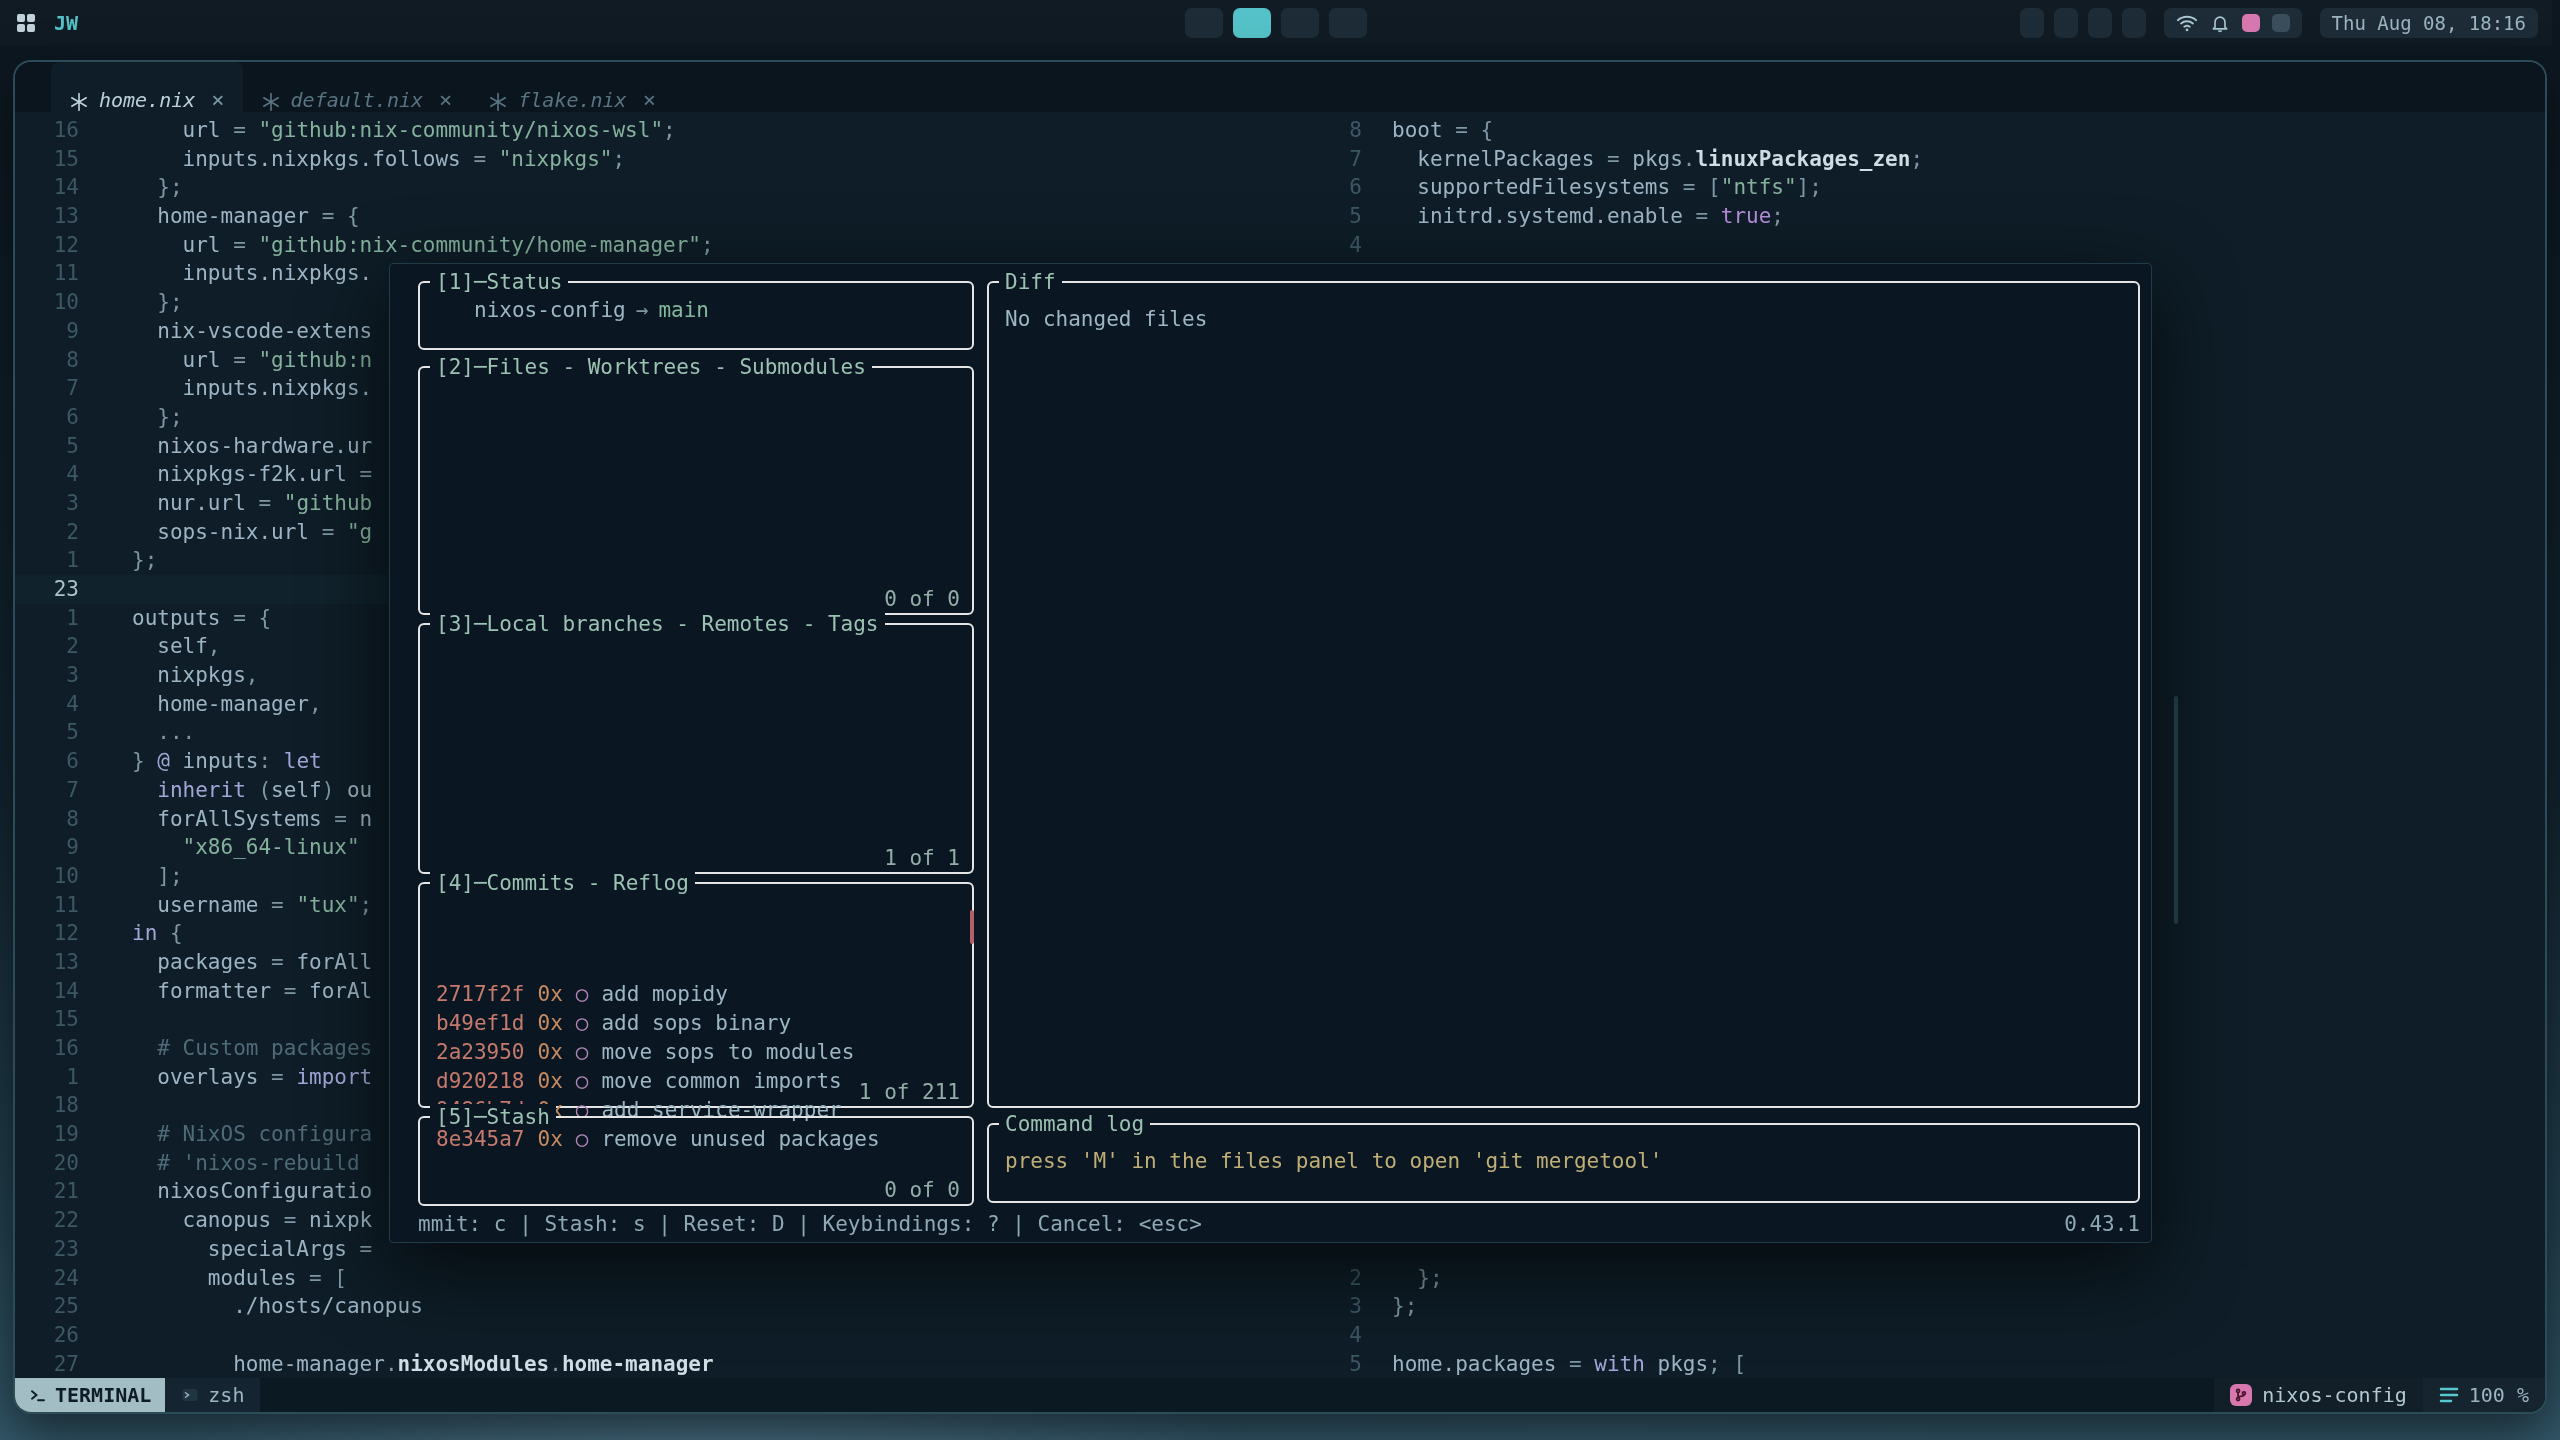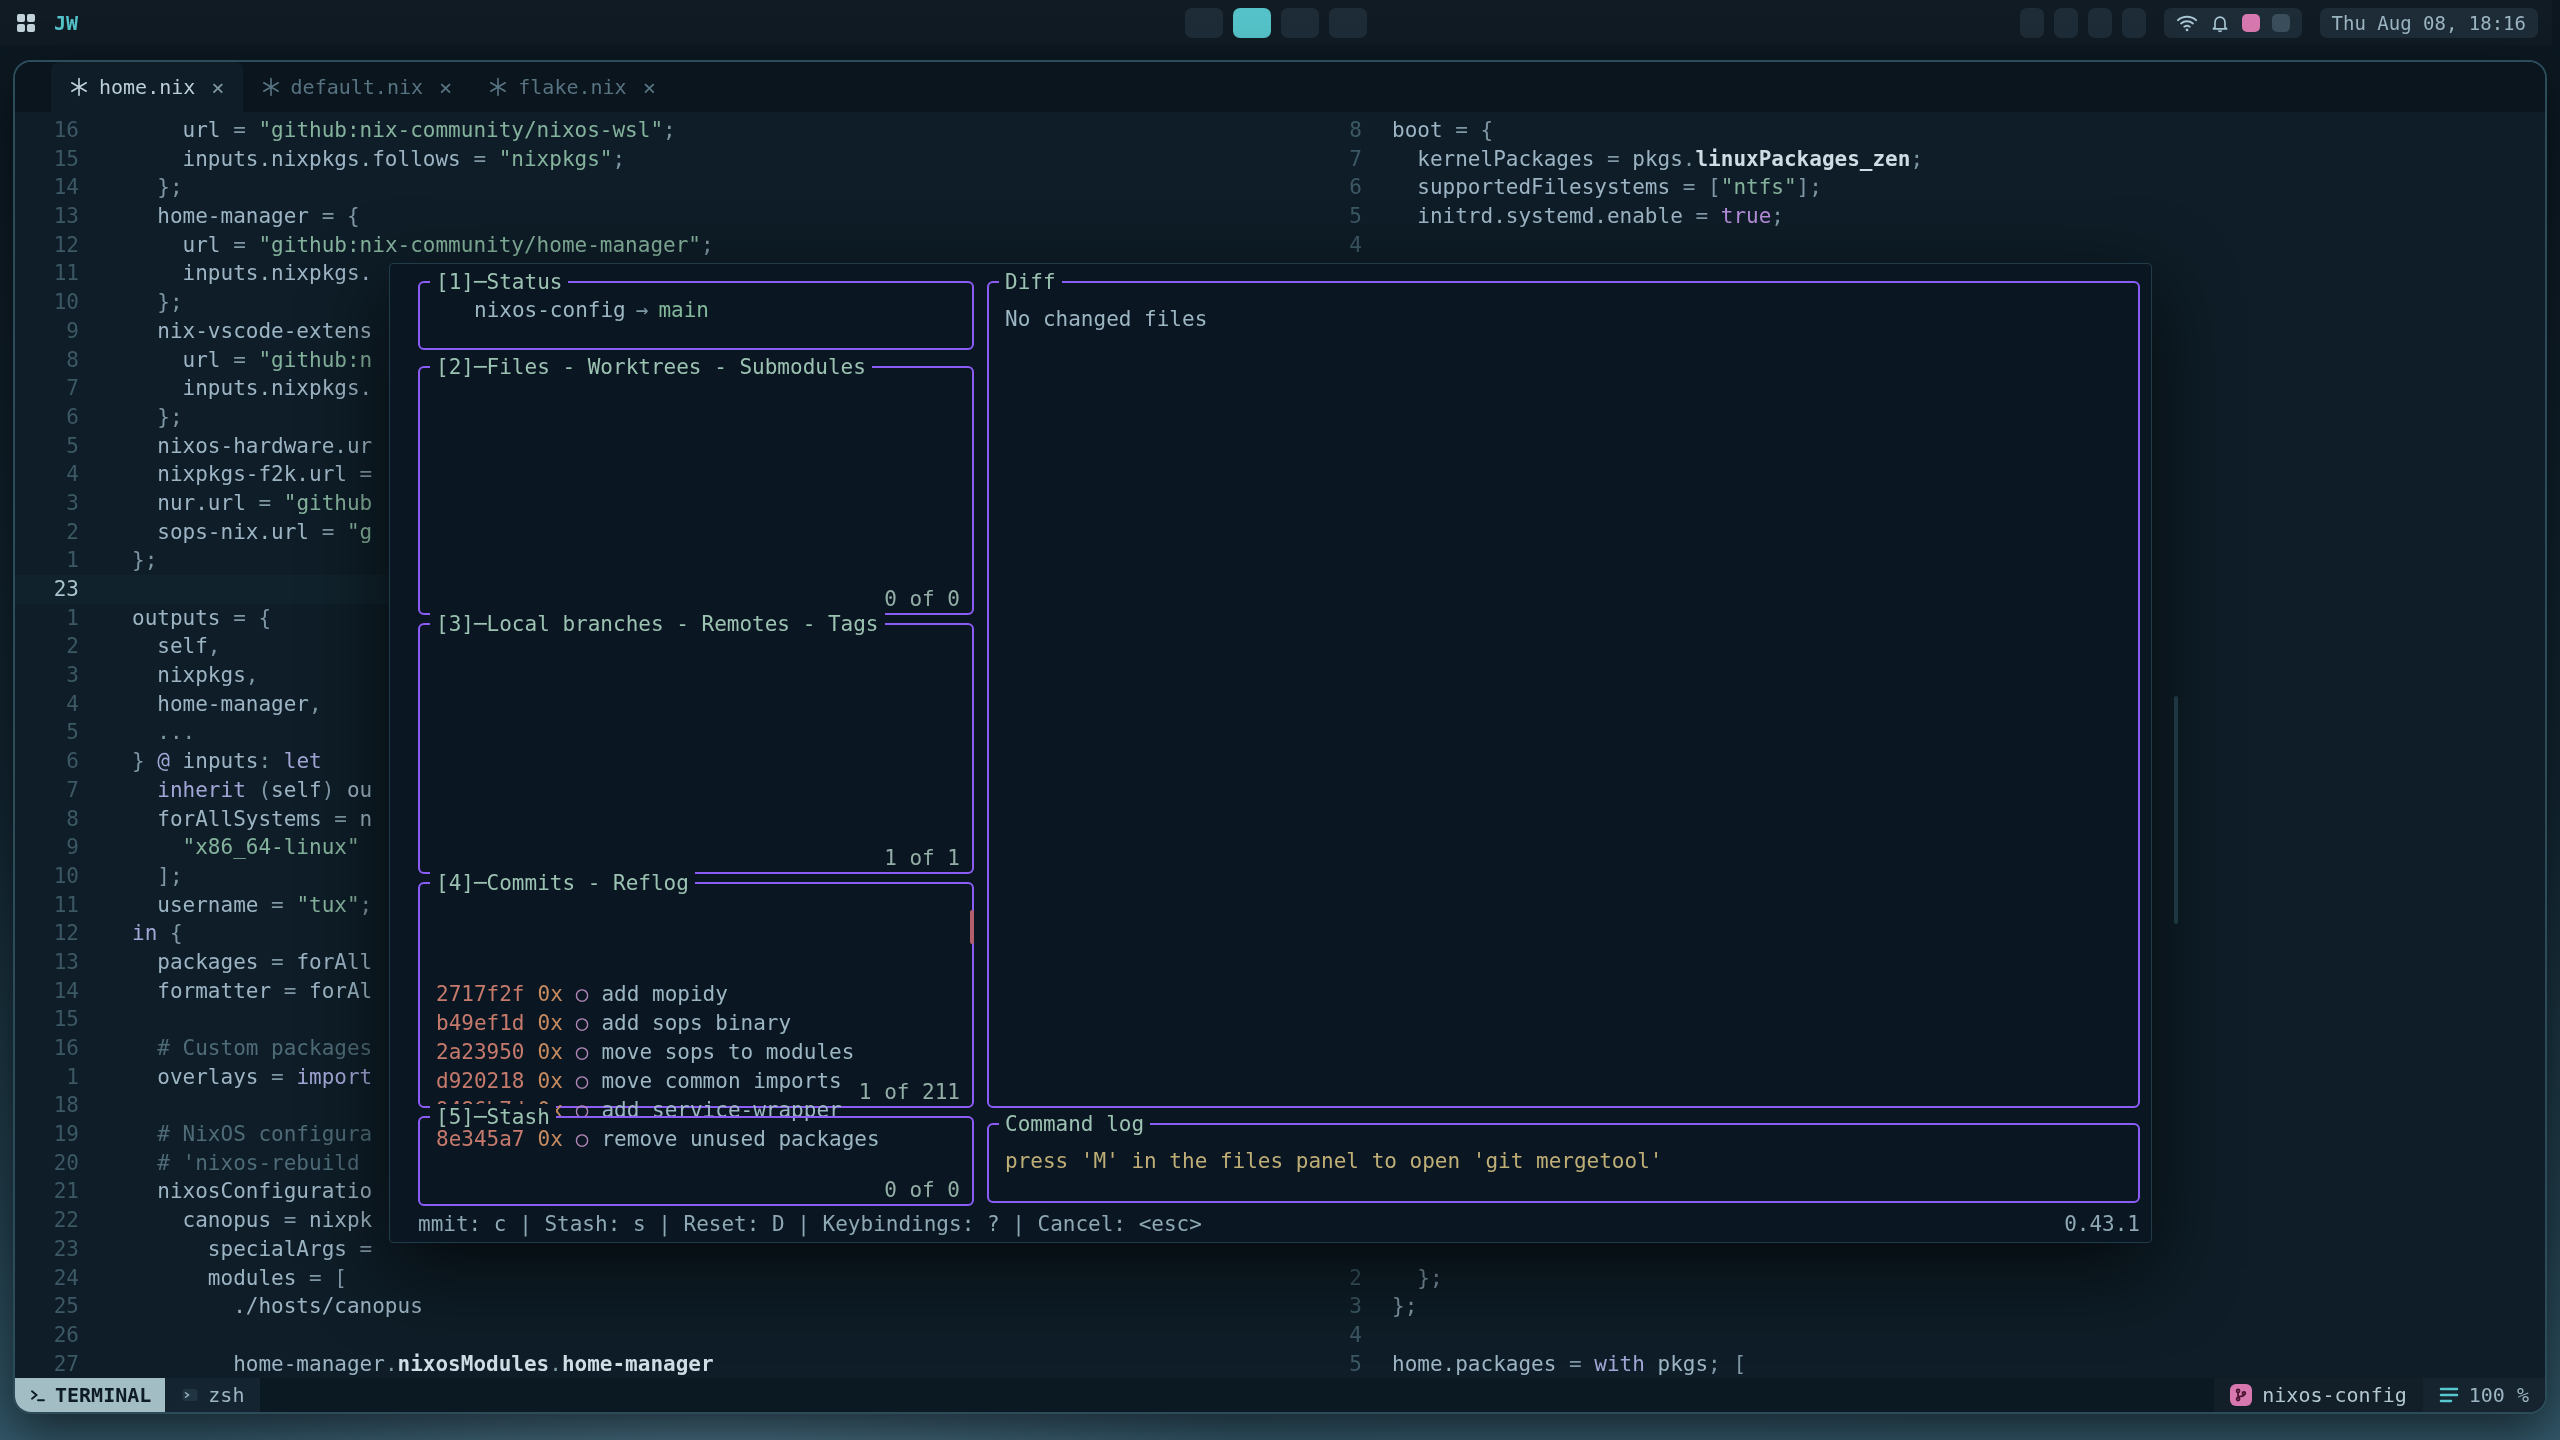--- a/index.html
+++ b/index.html
@@ -22,21 +22,21 @@
   .tb-right{margin-left:auto;display:flex;align-items:center;gap:18px;}
   .chip{height:30px;border-radius:7px;background:#1d2c37;display:flex;align-items:center;padding:0 12px;gap:12px;white-space:nowrap;}
   .dot-badge{width:18px;height:18px;border-radius:5px;display:inline-block;}
 
   
   .window{position:absolute;left:13px;top:60px;width:2534px;height:1354px;background:#0e1d27;
           border:2px solid #2b4c58;border-radius:18px;box-sizing:border-box;overflow:hidden;
           display:flex;flex-direction:column;box-shadow:0 18px 50px rgba(0,0,0,.55);}
 
   .tabbar{height:50px;flex:none;background:#0a151e;display:flex;align-items:stretch;padding-left:36px;}
-  .tab{display:flex;align-items:center;gap:10px;padding:0 18px;font-size:20px;color:#587381;cursor:default;}
+  .tab{display:flex;align-items:flex-end;gap:10px;padding:0 18px;font-size:20px;color:#587381;cursor:default;font-style:italic;}
   .tab.active{background:#0e1d27;color:#bdd0d9;border-radius:8px 8px 0 0;}
   .tab .tab-close{font-size:22px;margin-left:6px;color:#587381;}
   .tab.active .tab-close{color:#7d98a3;}
   .tab-controls{margin-left:auto;display:flex;align-items:center;gap:16px;padding-right:20px;}
   .toggle{width:56px;height:26px;border-radius:13px;background:#cfe0e6;position:relative;display:inline-block;}
   .toggle .knob{position:absolute;left:4px;top:4px;width:18px;height:18px;border-radius:50%;background:#13242e;}
   .win-close{width:38px;height:28px;border-radius:7px;background:#e9a0ab;color:#5c1f2b;
              display:flex;align-items:center;justify-content:center;font-size:22px;font-weight:bold;}
 
   
@@ -58,21 +58,21 @@
   .pane-thumb{position:absolute;left:2159px;top:584px;width:4px;height:228px;background:#24424f;border-radius:2px;}
 
   
   .lazygit{position:absolute;left:374px;top:151px;width:1763px;height:980px;background:#0a1723;
            border:1px solid #1f3c48;border-radius:4px;box-sizing:border-box;
            padding:17px 11px 0 28px;display:flex;flex-direction:column;font-size:21px;
            box-shadow:0 26px 80px rgba(0,0,0,.65);}
   .lg-cols{display:flex;gap:13px;height:925px;flex:none;}
   .lg-left{width:556px;flex:none;display:flex;flex-direction:column;}
   .lg-right{flex:1;display:flex;flex-direction:column;}
-  .panel{position:relative;border:2px solid #8b5cf6;border-radius:6px;box-sizing:border-box;}
+  .panel{position:relative;border:2px solid #e5e5e5;border-radius:6px;box-sizing:border-box;}
   .ptitle{position:absolute;top:-14px;left:10px;background:#0a1723;padding:0 6px;color:#9cc3b2;line-height:26px;white-space:pre;}
   .pcount{position:absolute;right:8px;bottom:1px;color:#93aea6;line-height:26px;background:#0a1723;padding:0 4px;}
   .pbody{padding:24px 0 0 16px;color:#9db6c3;white-space:pre;}
   .p-status{height:70px;margin-bottom:16px;}
   .p-status .pbody{padding-top:15px;margin-left:38px;}
   .p-files{height:254px;margin-bottom:8px;}
   .p-branches{height:255px;margin-bottom:8px;}
   .p-commits{height:226px;margin-bottom:8px;}
   .p-stash{height:92px;}
   .p-diff{height:827px;margin-bottom:15px;}

